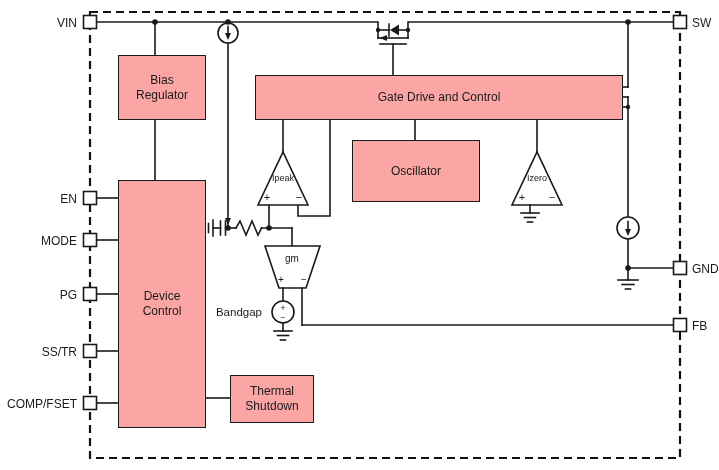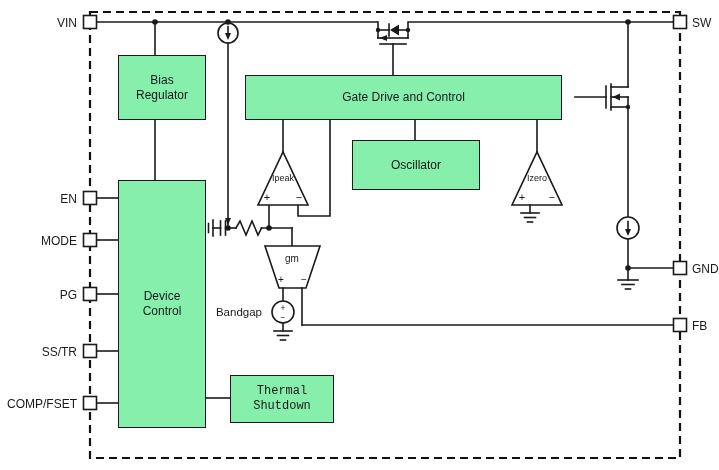--- a/index.html
+++ b/index.html
@@ -10,29 +10,29 @@
   .fillc{fill:#1a1a1a;stroke:none;}
   .sym{fill:#ffffff;stroke:#1a1a1a;stroke-width:1.6;}
   .boundary{fill:none;stroke:#111111;stroke-width:2.2;stroke-dasharray:8 5;}
   text{fill:#1a1a1a;font-family:"Liberation Sans",sans-serif;}
   .t12{font-size:12px;}
   .t11{font-size:11.5px;}
   .t11s{font-size:11px;}
   .t10{font-size:10px;}
   .t9{font-size:9px;}
   .t8{font-size:8.5px;}
-  .block{position:absolute;background:#86efac;border:1.6px solid #1a1a1a;
+  .block{position:absolute;background:#fca5a5;border:1.6px solid #1a1a1a;
          display:flex;align-items:center;justify-content:center;text-align:center;
          font-size:12px;line-height:1.25;color:#1a1a1a;box-sizing:border-box;
          padding:0 10px;}
   .b-bias{left:118px;top:55px;width:88px;height:65px;}
   .b-device{left:118px;top:180px;width:88px;height:248px;}
-  .b-gatedrive{left:245px;top:75px;width:317px;height:45px;padding:0 4px;}
-  .b-osc{left:352px;top:140px;width:128px;height:50px;padding:0 4px;}
-  .b-thermal{left:230px;top:375px;width:104px;height:48px;font-family:Liberation Mono, monospace;}
+  .b-gatedrive{left:255px;top:75px;width:368px;height:45px;padding:0 4px;}
+  .b-osc{left:352px;top:140px;width:128px;height:62px;padding:0 4px;}
+  .b-thermal{left:230px;top:375px;width:84px;height:48px;}
 </style>
 </head>
 <body>
 
 <div class="stage">
   <svg width="719" height="470" viewBox="0 0 719 470">
 
     <rect class="boundary" x="90" y="12" width="590" height="446"></rect>
 
     <g>

